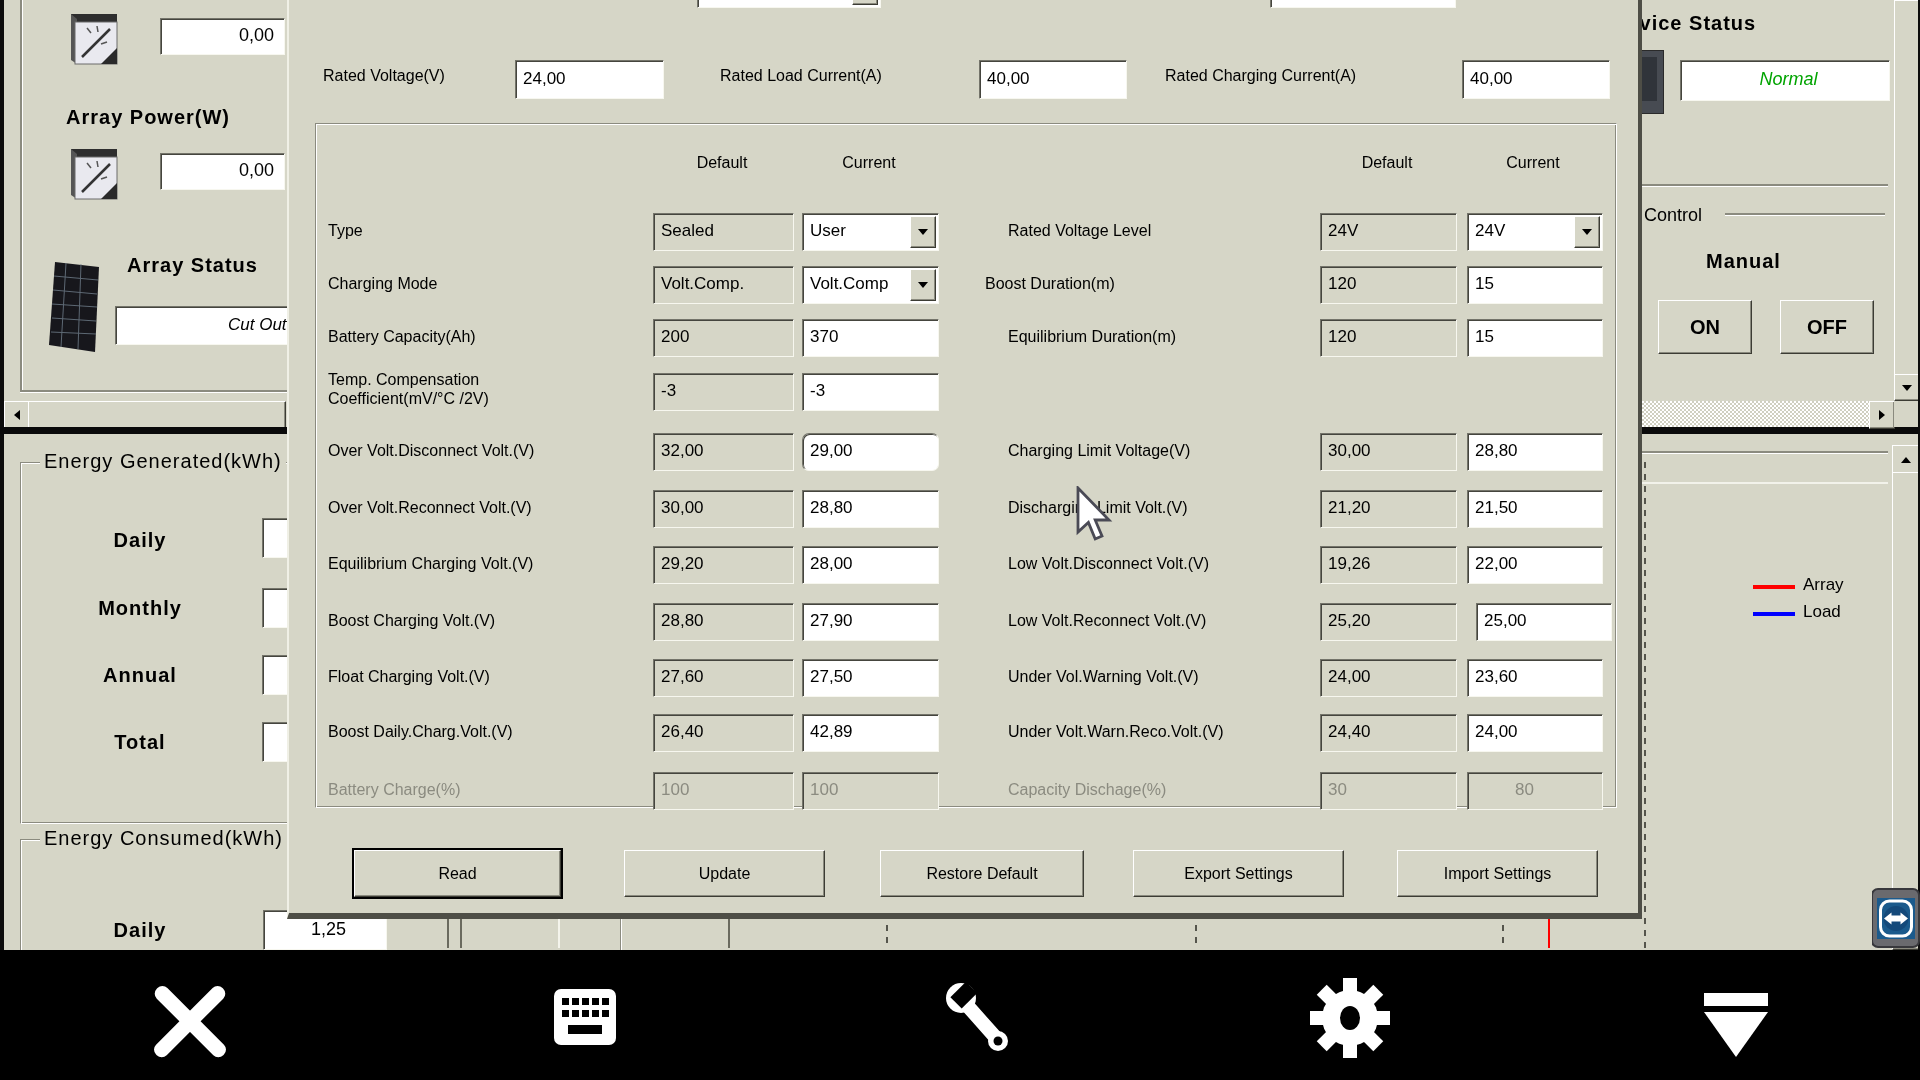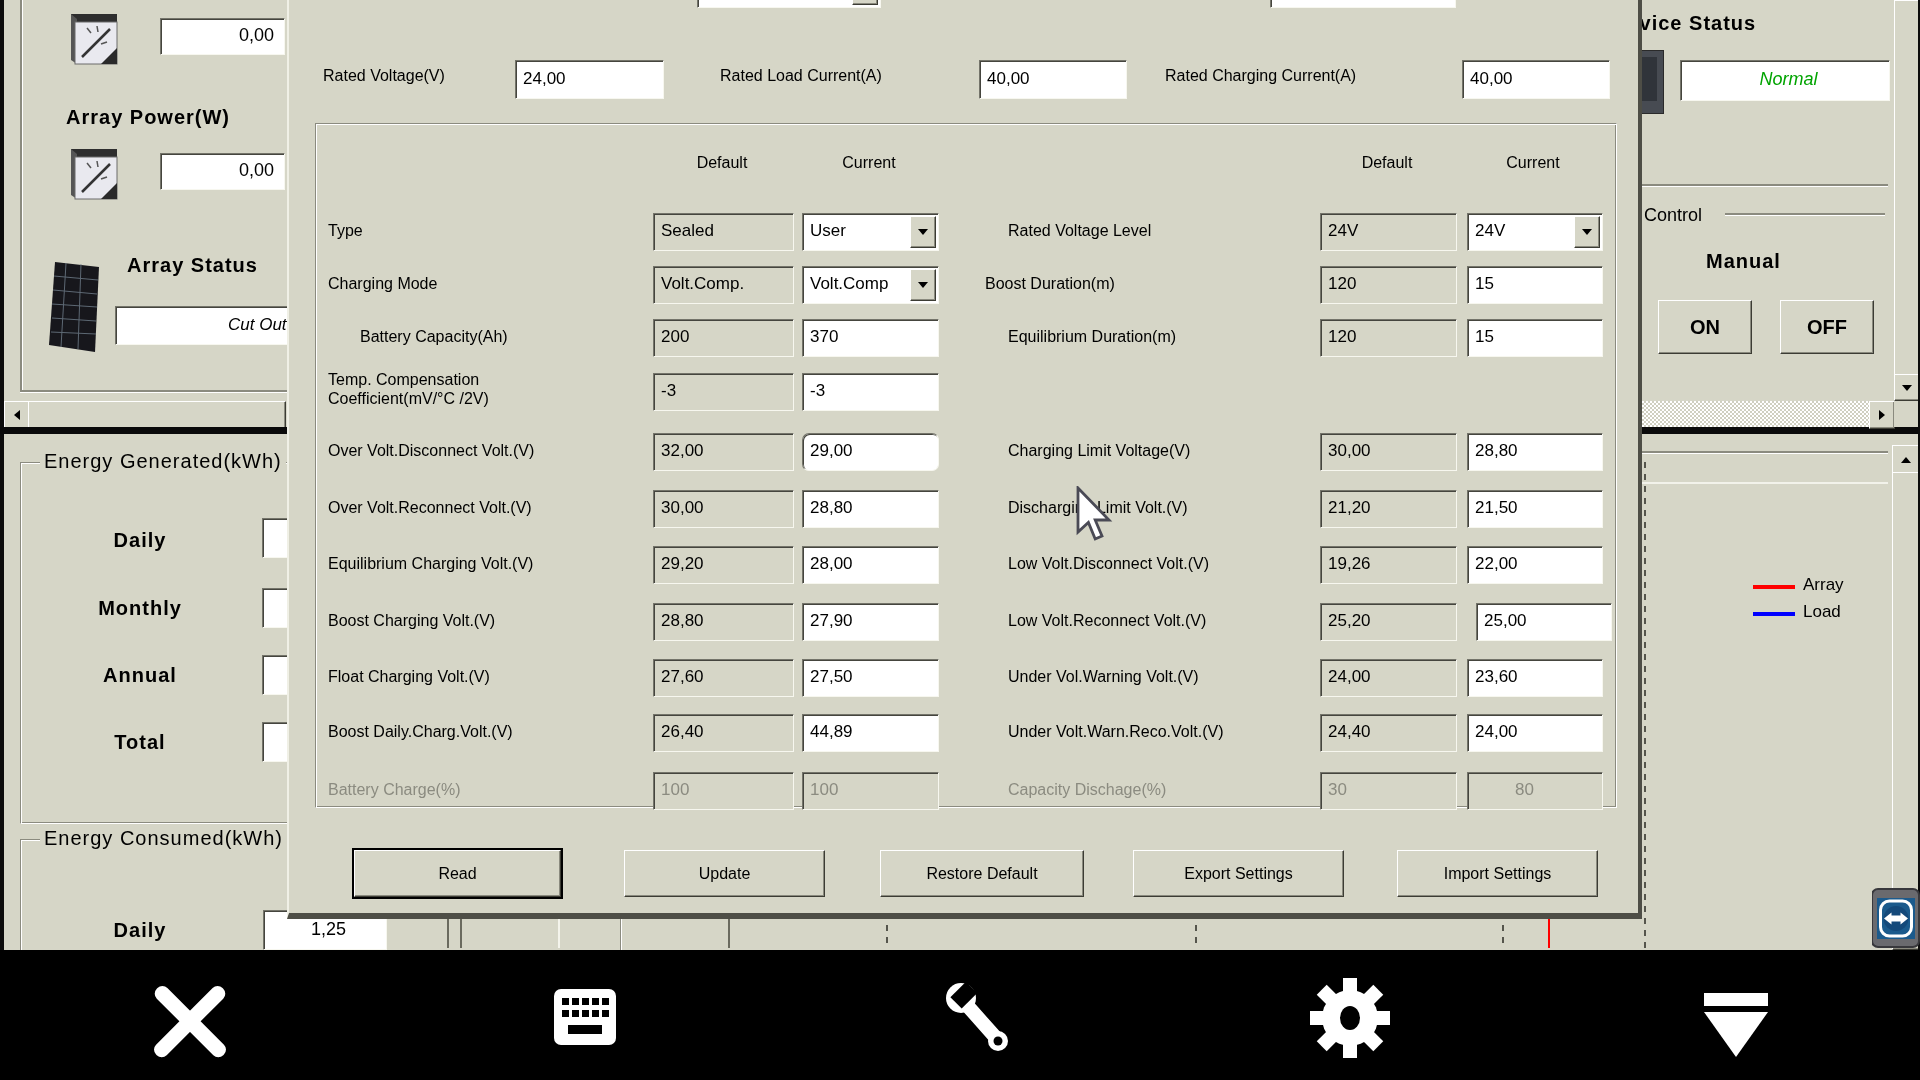--- a/index.html
+++ b/index.html
@@ -224,21 +224,21 @@
           <div class="abs grid-label" style="left: 12px; top: 150px; width: 330px;">Charging Mode</div>
           <div class="abs sunken grayfield" style="left: 337px; top: 142px; width: 139px; height: 36px;">
             <div class="field-text" style="line-height: 34px;">Volt.Comp.</div>
           </div>
           <div class="abs sunken white" style="left: 486px; top: 142px; width: 135px; height: 36px;">
             <div class="field-text" style="line-height: 34px;">Volt.Comp</div>
             <div class="combo-btn raised">
               <div class="arrow-down"></div>
             </div>
           </div>
-          <div class="abs grid-label" style="left: 12px; top: 203px; width: 330px; margin-left: 32px;">Battery Capacity(Ah)</div>
+          <div class="abs grid-label" style="left: 12px; top: 203px; width: 330px;">Battery Capacity(Ah)</div>
           <div class="abs sunken grayfield" style="left: 337px; top: 195px; width: 139px; height: 36px;">
             <div class="field-text" style="line-height: 34px;">200</div>
           </div>
           <div class="abs sunken white" style="left: 486px; top: 195px; width: 135px; height: 36px;">
             <div class="field-text" style="line-height: 34px;">370</div>
           </div>
           <div class="abs grid-label" style="left: 12px; top: 246px; width: 330px;">Temp. Compensation
 Coefficient(mV/°C /2V)</div>
           <div class="abs sunken grayfield" style="left: 337px; top: 249px; width: 139px; height: 36px;">
             <div class="field-text" style="line-height: 34px;">-3</div>
@@ -279,21 +279,21 @@
             <div class="field-text" style="line-height: 34px;">27,60</div>
           </div>
           <div class="abs sunken white" style="left: 486px; top: 535px; width: 135px; height: 36px;">
             <div class="field-text" style="line-height: 34px;">27,50</div>
           </div>
           <div class="abs grid-label" style="left: 12px; top: 598px; width: 330px;">Boost Daily.Charg.Volt.(V)</div>
           <div class="abs sunken grayfield" style="left: 337px; top: 590px; width: 139px; height: 36px;">
             <div class="field-text" style="line-height: 34px;">26,40</div>
           </div>
           <div class="abs sunken white" style="left: 486px; top: 590px; width: 135px; height: 36px;">
-            <div class="field-text" style="line-height: 34px;">44,89</div>
+            <div class="field-text" style="line-height: 34px;">42,89</div>
           </div>
           <div class="abs grid-label dis" style="left: 12px; top: 656px; width: 330px;">Battery Charge(%)</div>
           <div class="abs sunken grayfield" style="left: 337px; top: 648px; width: 139px; height: 36px;">
             <div class="field-text dis" style="line-height: 34px;">100</div>
           </div>
           <div class="abs sunken grayfield" style="left: 486px; top: 648px; width: 135px; height: 36px;">
             <div class="field-text dis" style="line-height: 34px;">100</div>
           </div>
         </div>
       <div id="grid-right">

